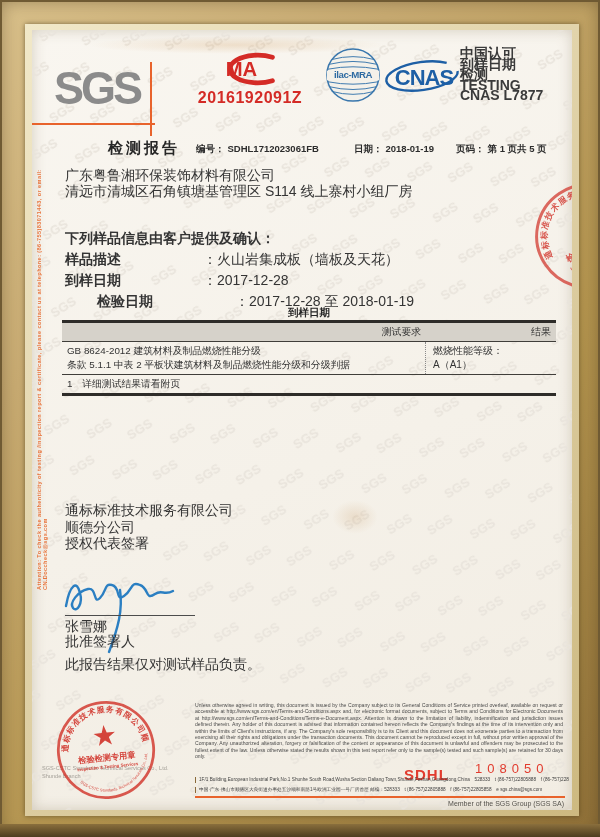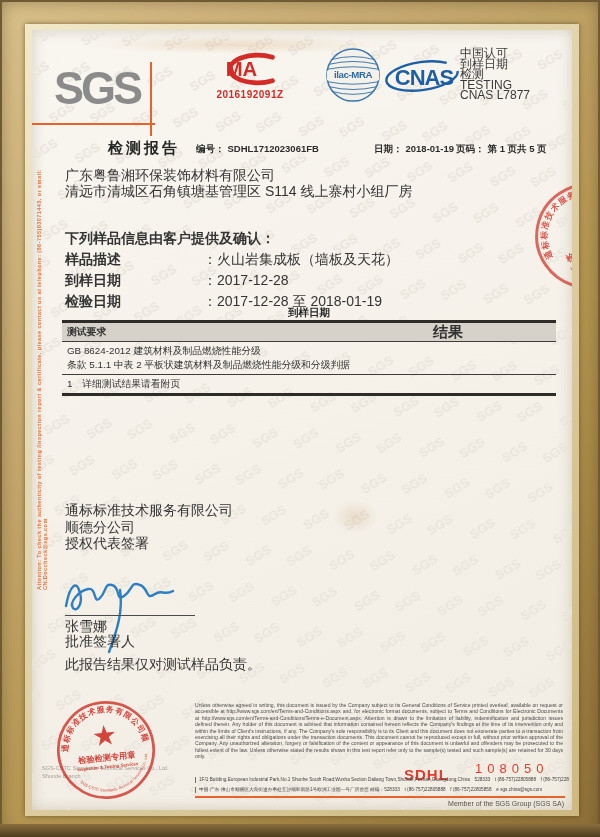--- a/index.html
+++ b/index.html
@@ -34,39 +34,39 @@
   .stain{position:absolute;z-index:1;border-radius:50%;}
   .s1{left:55px;top:6px;width:300px;height:18px;background:radial-gradient(rgba(200,140,70,.22),rgba(200,140,70,0) 70%);}
   .s2{left:300px;top:470px;width:46px;height:34px;background:radial-gradient(rgba(190,140,80,.20),rgba(190,140,80,0) 70%);}
   .abs{position:absolute;z-index:2;}
   
   .sgs-logo{left:22px;top:36px;font-size:45px;font-weight:bold;color:#8b8b8b;
     letter-spacing:-3px;transform:scaleY(1.02);line-height:1;}
   .logo-hline{left:0;top:93px;width:123px;height:2px;background:#e8632c;}
   .logo-vline{left:118px;top:32px;width:2px;height:74px;background:#e8632c;}
   .cma-num{left:158px;top:59px;width:120px;text-align:center;color:#d42b26;
-    font-size:10px;font-weight:bold;letter-spacing:.5px;}
-  .accred{left:428px;top:18px;font-size:12px;font-weight:normal;color:#3a3a3a;line-height:10.6px;}
+    font-size:16px;font-weight:bold;letter-spacing:.5px;}
+  .accred{left:428px;top:18px;font-size:14px;font-weight:bold;color:#3a3a3a;line-height:10.6px;}
   
   .doc-title{left:76px;top:109px;font-size:15px;font-weight:bold;color:#262626;letter-spacing:3px;}
   .hf{font-size:9.5px;font-weight:bold;color:#2c2c2c;top:113px;}
   .hf .lab{margin-right:3px;}
   
   .cn{color:#343434;font-size:14px;}
   .client{left:33px;top:138px;line-height:15.5px;}
   .intro{left:33px;top:200px;font-weight:bold;}
   .srow{left:33px;width:470px;}
   .srow .lab{display:inline-block;width:138px;font-weight:bold;}
   
   .ttl{left:30px;top:276px;width:494px;text-align:center;font-size:10.5px;font-weight:bold;color:#262626;}
   .tbl{left:30px;top:290px;width:494px;border-top:3px solid #2e2c29;border-bottom:3px solid #2e2c29;}
   .trow{display:flex;}
-  .thead{background:#d6d2ca;border-bottom:1px solid #403e3a;font-weight:bold;}
+  .thead{background:#d6d2ca;border-bottom:1px solid #403e3a;font-weight:normal;text-align:right;}
   .c1{flex:1;padding:2px 5px;font-size:9.8px;color:#333;line-height:14px;}
-  .c2{width:118px;padding:2px 5px 2px 7px;font-size:15px;color:#333;line-height:14px;}
+  .c2{width:118px;padding:2px 5px 2px 7px;font-size:10px;color:#333;line-height:14px;}
   .tbody{border-bottom:1px solid #403e3a;}
   .tbody .c2{border-left:1px dotted #8a8a8a;}
   .sumlab{font-weight:bold;}
   
   .signco{left:33px;top:472px;line-height:16.5px;}
   .sig-svg{left:28px;top:538px;}
   .sig-line{left:33px;top:585px;width:130px;height:1px;background:#4c4c4c;}
   .signer{left:33px;top:589px;line-height:15px;}
   .note{left:33px;top:626px;}
   
@@ -138,54 +138,58 @@
     <div>到样日期</div>
     <div>检测</div>
     <div>TESTING</div>
     <div>CNAS L7877</div>
   </div>
 
   <div class="abs doc-title">检测报告</div>
   <div class="abs hf" style="left:164px;">
     <span class="lab">编号：</span><span>SDHL1712023061FB</span>
   </div>
-  <div class="abs hf" style="left:322px;margin-left:20px;">
+  <div class="abs hf" style="left:322px;">
     <span class="lab">日期：</span><span>2018-01-19</span>
   </div>
   <div class="abs hf" style="left:424px;">
     <span class="lab">页码：</span><span>第 1 页共 5 页</span>
   </div>
 
   <div class="abs cn client">
     <div>广东粤鲁湘环保装饰材料有限公司</div>
     <div>清远市清城区石角镇塘基管理区 S114 线上寨村小组厂房</div>
   </div>
 
   <div class="abs cn intro">下列样品信息由客户提供及确认：</div>
   <div class="abs cn srow" style="top:221px;">
     <span class="lab">样品描述</span><span>：火山岩集成板（墙板及天花）</span>
   </div>
   <div class="abs cn srow" style="top:242px;">
     <span class="lab">到样日期</span><span>：2017-12-28</span>
   </div>
-  <div class="abs cn srow" style="top:263px;">
+  <div class="abs cn srow" style="top:263px;margin-left:32px;">
     <span class="lab">检验日期</span><span>：2017-12-28 至 2018-01-19</span>
   </div>
 
   <div class="abs ttl">到样日期</div>
   <div class="abs tbl">
     <div class="trow thead">
       <div class="c1">测试要求</div>
       <div class="c2">结果</div>
     </div>
     <div class="trow tbody">
       <div class="c1">
         <div>GB 8624-2012 建筑材料及制品燃烧性能分级</div>
         <div>条款 5.1.1 中表 2 平板状建筑材料及制品燃烧性能分级和分级判据</div>
       </div>
+      <div class="c2">
+        <div>燃烧性能等级：</div>
+        <div>A（A1）</div>
+      </div>
     </div>
     <div class="trow">
       <div class="c1">
         <div>1　详细测试结果请看附页</div>
       </div>
     </div>
   </div>
 
   <div class="abs cn signco">
     <div>通标标准技术服务有限公司</div>

